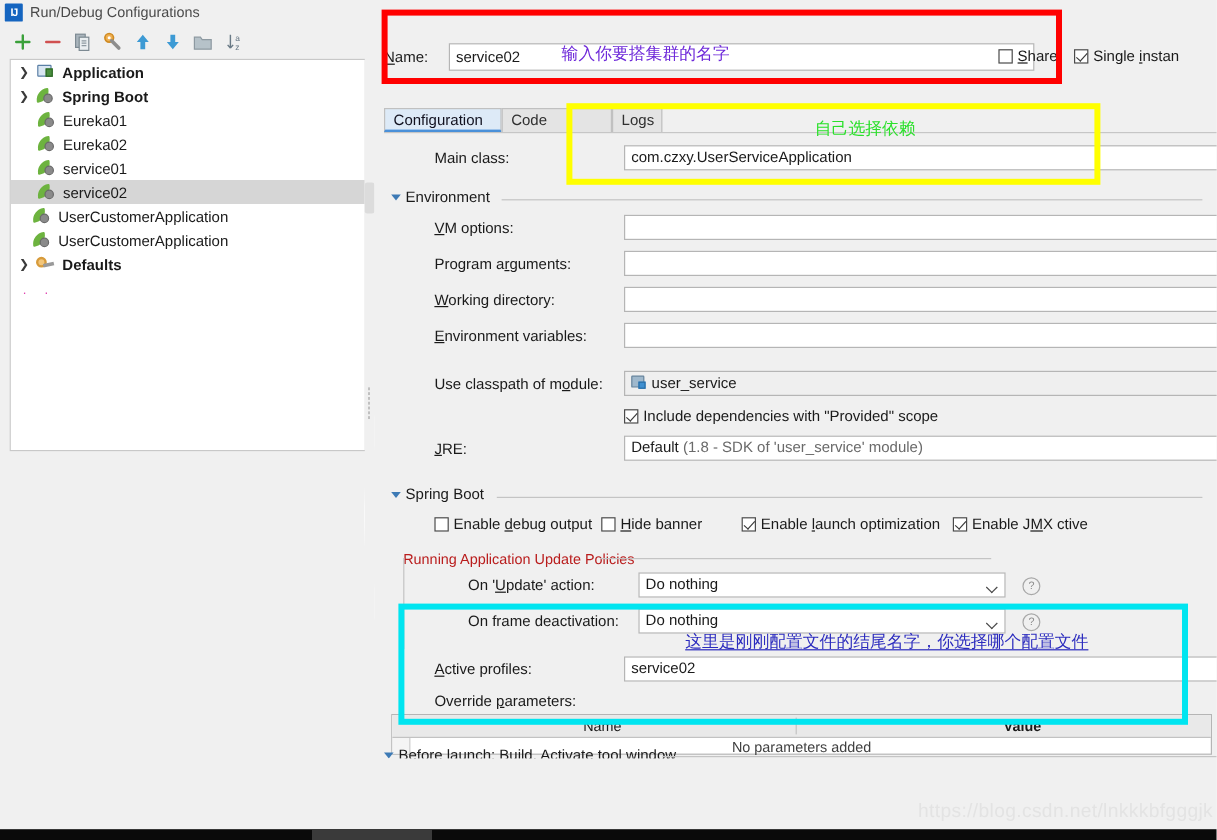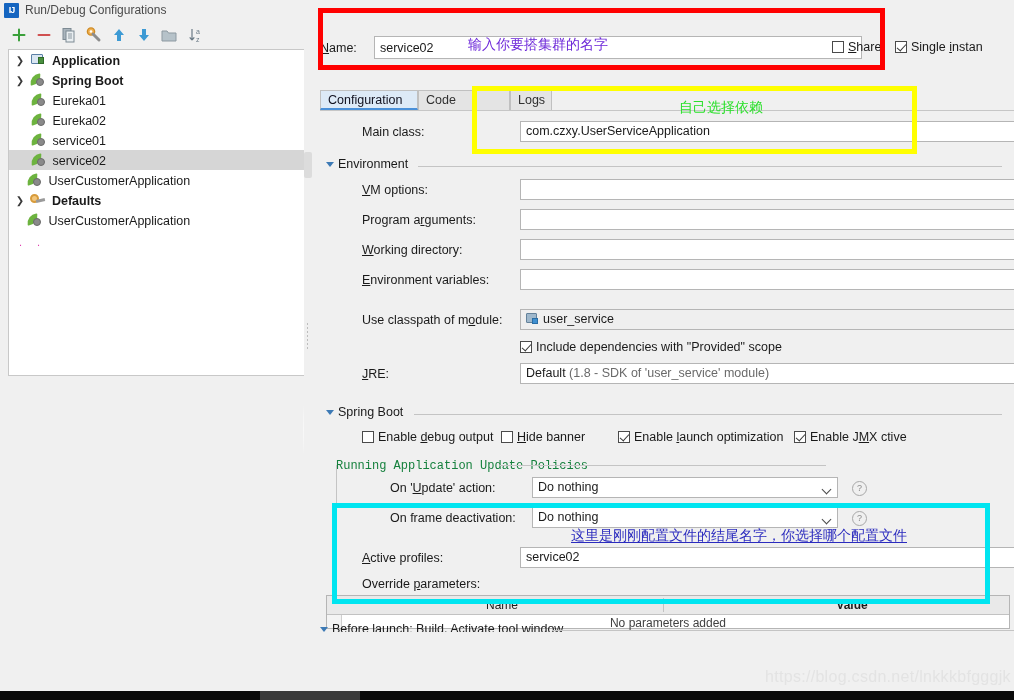--- a/index.html
+++ b/index.html
@@ -95,21 +95,21 @@
   .flbl{position:absolute;left:6px;font-size:12.5px;color:#1a1a1a;line-height:22px;white-space:nowrap;}
   .fin{position:absolute;height:21px;background:#fff;border:1px solid #b5b5b5;box-sizing:border-box;
        font-size:12.5px;line-height:19px;padding:0 5px;color:#1a1a1a;white-space:nowrap;overflow:hidden;}
   .fin.grey{background:#efefef;}
   .fin.combo:after{content:"";position:absolute;right:7px;top:8px;width:6px;height:6px;
      border:solid #4a4a4a;border-width:0 1.4px 1.4px 0;transform:rotate(45deg);}
   .caret{display:inline-block;width:0;height:0;border-left:4.5px solid transparent;
      border-right:4.5px solid transparent;border-top:5px solid #3d7ab5;vertical-align:middle;margin-right:4px;}
   .sechdr{position:absolute;font-size:12.5px;color:#1a1a1a;}
   .sechdr .line{position:absolute;top:9px;height:1px;background:#c4c4c4;}
-  .grouphdr{position:absolute;font-size:12px;color:#15803d;font-family:Liberation Mono, monospace;}
+  .grouphdr{position:absolute;font-size:12px;color:#b91c1c;}
 
   .modicon{display:inline-block;width:13px;height:11px;position:relative;vertical-align:-1px;margin-right:4px;}
   .modicon:before{content:"";position:absolute;left:0;top:0;width:11px;height:10px;background:#9fb8cc;
      border:1px solid #64829b;box-sizing:border-box;border-radius:1px;}
   .modicon:after{content:"";position:absolute;left:6px;top:5px;width:6px;height:6px;background:#3f8fd0;
      border:1px solid #2a6ea5;box-sizing:border-box;}
 
   .hlp{position:absolute;width:13px;height:13px;border-radius:50%;border:1px solid #a8a8a8;
      color:#8a8a8a;font-size:9px;line-height:12px;text-align:center;cursor:pointer;background:#f0f0f0;}
 
@@ -238,28 +238,28 @@
         <span class="lbl">service01</span>
       </div>
       <div class="trow indent2 sel">
         <span class="ico ic-spring"></span>
         <span class="lbl">service02</span>
       </div>
       <div class="trow" style="padding-left:18px;">
         <span class="ico ic-spring"></span>
         <span class="lbl">UserCustomerApplication</span>
       </div>
+      <div class="trow" style="padding-left:18px;">
+        <span class="ico ic-spring"></span>
+        <span class="lbl">UserCustomerApplication</span>
+      </div>
       <div class="trow bold indent1">
         <span class="arrow">❯</span>
         <span class="ico ic-wrench"></span>
         <span class="lbl">Defaults</span>
-      </div>
-      <div class="trow" style="padding-left:18px;">
-        <span class="ico ic-spring"></span>
-        <span class="lbl">UserCustomerApplication</span>
       </div>
       <div class="lp-artifact" style="position:relative;left:10px;top:6px;">. .</div>
     </div>
 
     <svg class="lp-curve" viewBox="0 0 36 190">
       <path d="M16 0 C2 45, 2 145, 20 190" stroke="#ffffff" stroke-width="5" fill="none" opacity="0.9"></path>
     </svg>
   </div>
 
   <div class="splitter">

